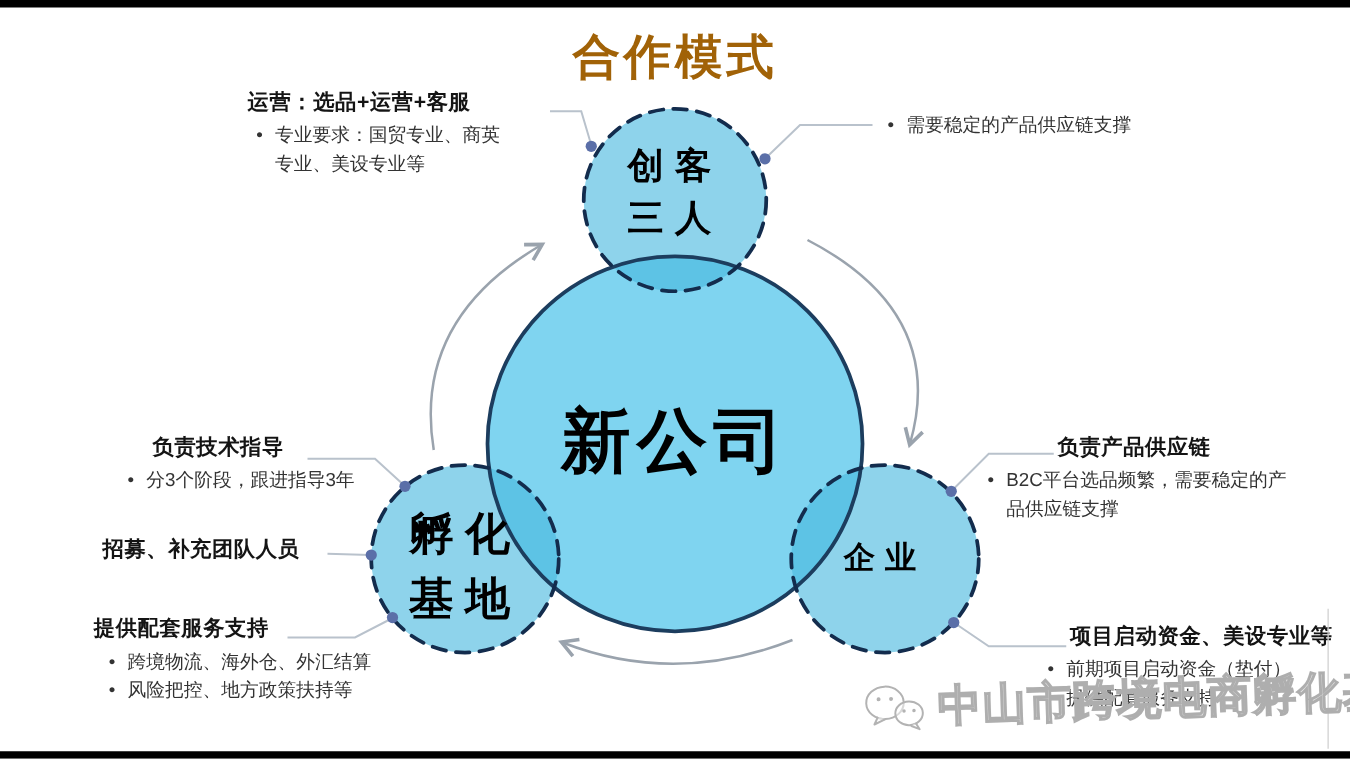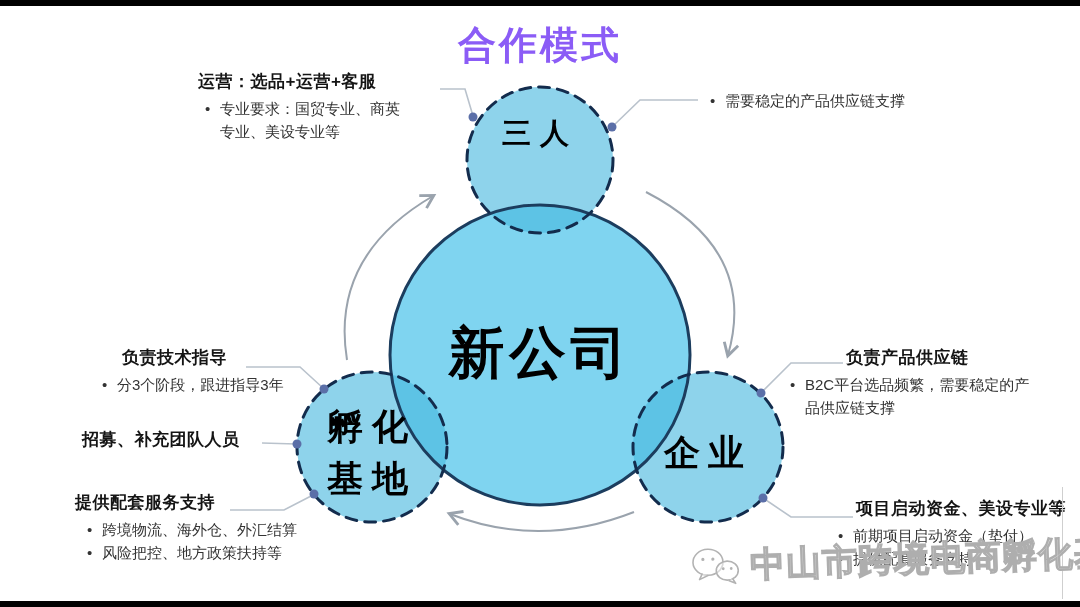--- a/index.html
+++ b/index.html
@@ -5,30 +5,30 @@
   html,body{margin:0;padding:0;}
   body{
     width:1080px;height:607px;position:relative;overflow:hidden;
     background:#ffffff;font-family:"Liberation Sans","DejaVu Sans",sans-serif;
   }
   .letterbox{position:absolute;left:0;width:1080px;height:6px;background:#000;}
   .letterbox.top{top:0;}
   .letterbox.bottom{bottom:0;}
   .page-title{
     position:absolute;left:0;right:0;top:20px;text-align:center;
-    font-size:38px;font-weight:900;color:#8b5cf6;letter-spacing:3px;
+    font-size:38px;font-weight:900;color:#a16207;letter-spacing:3px;
   }
   svg.layer{position:absolute;left:0;top:0;width:1080px;height:607px;}
   .circle-label{
     position:absolute;text-align:center;color:#000;font-weight:900;
   }
   .lbl-center{left:390px;top:316px;width:300px;font-size:56px;letter-spacing:5px;}
   .lbl-top{left:465px;top:112px;width:150px;font-size:29px;letter-spacing:9px;line-height:1.45;}
   .lbl-left{left:297px;top:401px;width:150px;font-size:36px;letter-spacing:9px;line-height:1.45;}
-  .lbl-right{left:633px;top:429px;width:150px;font-size:36px;letter-spacing:8px;}
+  .lbl-right{left:633px;top:429px;width:150px;font-size:25px;letter-spacing:8px;}
   .ann{position:absolute;}
   .ann h3{margin:0;font-size:17px;font-weight:bold;color:#141414;letter-spacing:0.5px;line-height:1.25;}
   .ann ul{margin:6px 0 0;padding:0;list-style:none;}
   .ann li{position:relative;padding-left:17px;font-size:15px;color:#333;line-height:1.5;}
   .ann li::before{content:"•";position:absolute;left:2px;color:#333;}
   .ann-tl{left:198px;top:71px;width:215px;}
   .ann-tl ul{margin-left:5px;}
   .ann-tr{left:700px;top:84px;width:290px;}
   .ann-tr ul{margin-left:8px;}
   .ann-l1{left:100px;top:347px;width:245px;}
@@ -94,20 +94,21 @@
   <circle cx="612" cy="127" r="4.5" fill="#5B6FA8"></circle>
   <circle cx="324" cy="389" r="4.5" fill="#5B6FA8"></circle>
   <circle cx="297" cy="444" r="4.5" fill="#5B6FA8"></circle>
   <circle cx="314" cy="494" r="4.5" fill="#5B6FA8"></circle>
   <circle cx="761" cy="393" r="4.5" fill="#5B6FA8"></circle>
   <circle cx="763" cy="498" r="4.5" fill="#5B6FA8"></circle>
 </svg>
 
 <div class="circle-label lbl-center">新公司</div>
 <div class="circle-label lbl-top">
+  <div>创客</div>
   <div>三人</div>
 </div>
 <div class="circle-label lbl-left">
   <div>孵化</div>
   <div>基地</div>
 </div>
 <div class="circle-label lbl-right">企业</div>
 
 <div class="ann ann-tl">
   <h3>运营：选品+运营+客服</h3>

